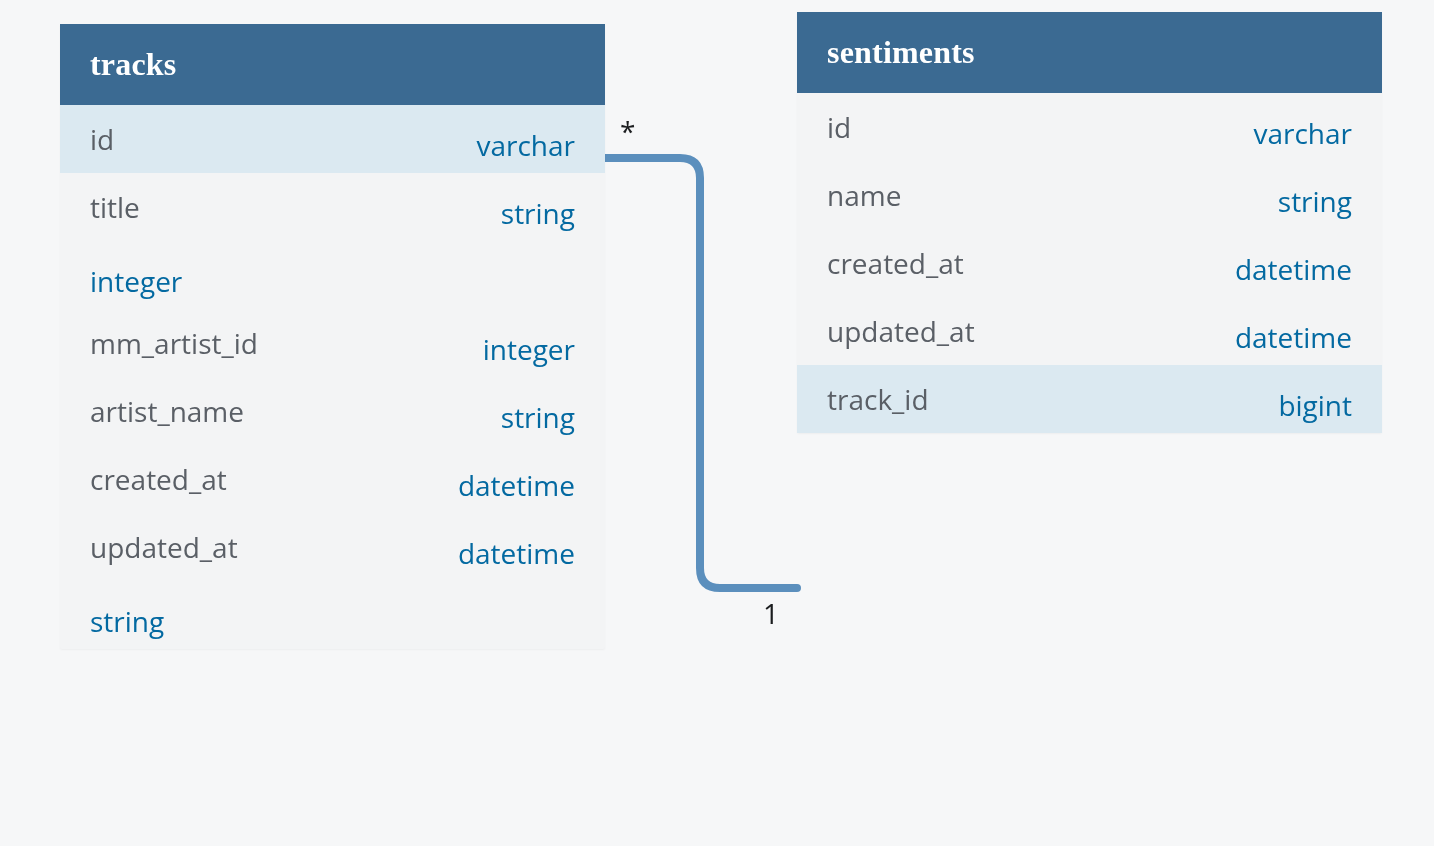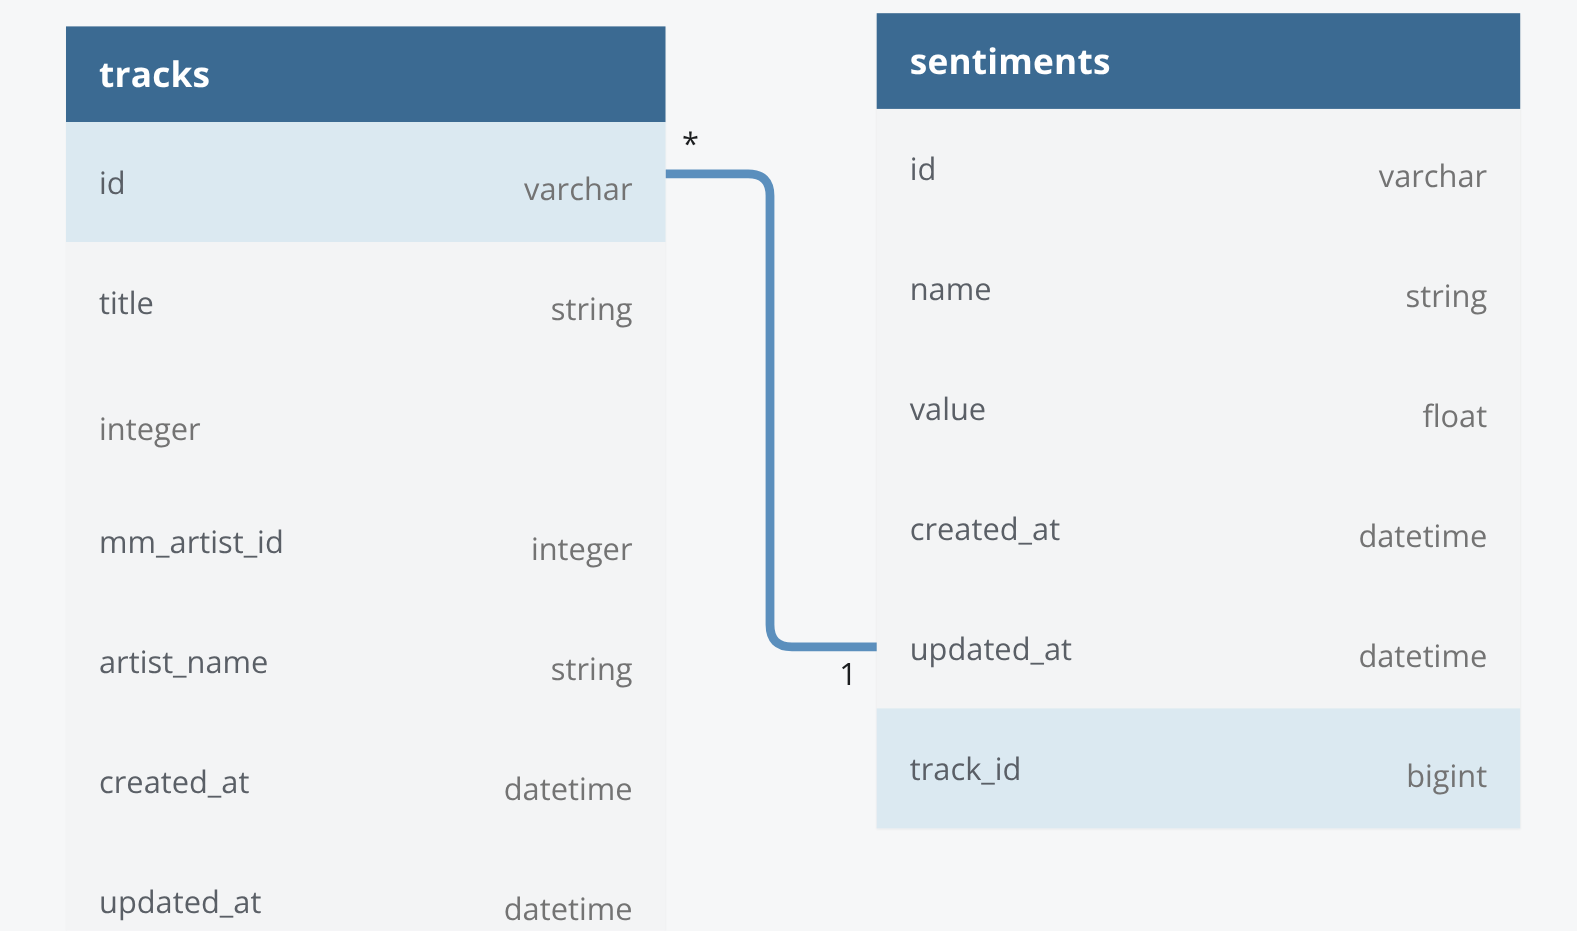--- a/index.html
+++ b/index.html
@@ -22,38 +22,39 @@
     border-radius: 2px;
     box-shadow: 0 1px 2px rgba(0,0,0,0.04);
   }
   .table-header {
     background: #3b6a92;
     color: #ffffff;
     font-weight: 700;
     font-size: 32px;
     padding: 22px 30px;
     letter-spacing: 0.2px;
+    font-family: Liberation Serif, serif;
   }
   .row {
     display: flex;
     justify-content: space-between;
     align-items: center;
     padding: 16px 30px;
-    height: 109px;
+    height: 68px;
     font-size: 28px;
   }
   .row.highlight {
     background: #dbe9f1;
   }
   .col-name {
     color: #5a5f66;
     font-weight: 400;
   }
   .col-type {
-    color: #737373;
+    color: #0369a1;
     font-weight: 400;
     margin-top: 12px;
   }
   
   #table-tracks { left: 60px; top: 24px; width: 545px; }
   #table-sentiments { left: 797px; top: 12px; width: 585px; }
 
   svg.connector {
     position: absolute;
     left: 0; top: 0;
@@ -124,24 +125,20 @@
 
     <div class="row">
       <span class="col-name">id</span>
       <span class="col-type">varchar</span>
     </div>
     <div class="row">
       <span class="col-name">name</span>
       <span class="col-type">string</span>
     </div>
     <div class="row">
-      <span class="col-name">value</span>
-      <span class="col-type">float</span>
-    </div>
-    <div class="row">
       <span class="col-name">created_at</span>
       <span class="col-type">datetime</span>
     </div>
     <div class="row">
       <span class="col-name">updated_at</span>
       <span class="col-type">datetime</span>
     </div>
     <div class="row highlight">
       <span class="col-name">track_id</span>
       <span class="col-type">bigint</span>

